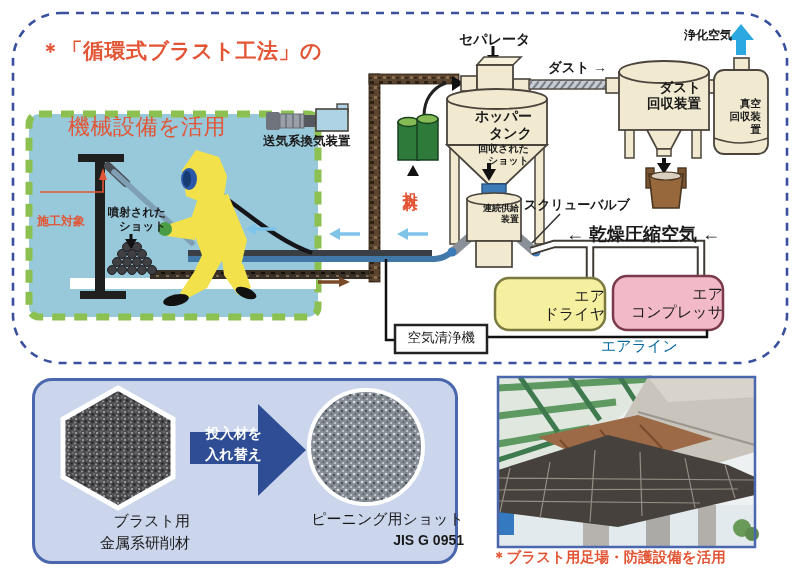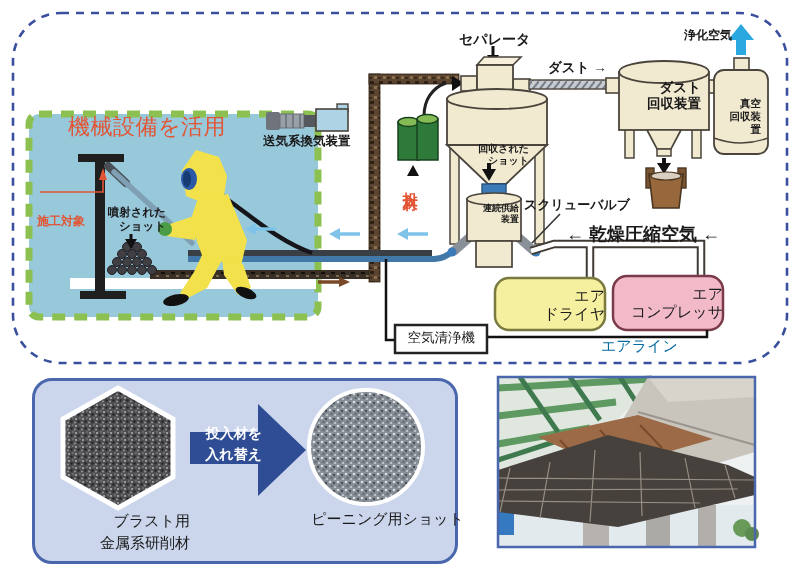--- a/index.html
+++ b/index.html
@@ -213,34 +213,37 @@
 
     <rect x="495" y="278" width="110" height="52" rx="14" fill="#f5f0a0" stroke="#7a7a40" stroke-width="2.5"></rect>
     <rect x="613" y="276" width="110" height="54" rx="14" fill="#f2bac8" stroke="#7a3a4a" stroke-width="2.5"></rect>
     <g fill="none" stroke="#111" stroke-width="2.5">
       <path d="M487,337 H707 V330"></path>
       <path d="M386,259 V340 H397"></path>
     </g>
     <rect x="395" y="325" width="92" height="28" fill="#ffffff" stroke="#222" stroke-width="2.5"></rect>
   </svg>
 
+  <div class="lbl title1 red">＊「循環式ブラスト工法」の</div>
   <div class="lbl title2 red">機械設備を活用</div>
 
   <div class="lbl red bold" style="left:37px;top:175px;font-size:12px;margin-top:39px;">施工対象</div>
   <div class="lbl ml bold" style="left:92px;top:205px;width:74px;font-size:11.5px;">噴射された
 ショット</div>
   <div class="lbl bold" style="left:263px;top:134px;font-size:12.5px;">送気系換気装置</div>
 
   <div class="lbl bold" style="left:459px;top:31px;font-size:14px;">セパレータ</div>
   <div class="lbl bold" style="left:548px;top:60px;font-size:13.5px;">ダスト →</div>
   <div class="lbl bold" style="left:684px;top:28px;font-size:12px;">浄化空気</div>
   <div class="lbl ml bold" style="left:627px;top:80px;width:74px;font-size:13.5px;">ダスト
 回収装置</div>
   <div class="lbl ml bold" style="left:721px;top:97px;width:40px;font-size:10.5px;">真空
 回収装置</div>
+  <div class="lbl ml bold" style="left:462px;top:108px;width:70px;font-size:14px;">ホッパー
+タンク</div>
   <div class="lbl ml bold" style="left:465px;top:143px;width:64px;font-size:10px;">回収された
 ショット</div>
   <div class="lbl vtext red bold" style="left:401px;top:180px;font-size:15px;">投入材</div>
   <div class="lbl ml bold" style="left:469px;top:203px;width:50px;font-size:9px;">連続供給
 装置</div>
   <div class="lbl bold" style="left:524px;top:197px;font-size:13px;">スクリューバルブ</div>
   <div class="lbl bold" style="left:566px;top:224px;font-size:18px;">← 乾燥圧縮空気 ←</div>
   <div class="lbl ml" style="left:495px;top:287px;width:110px;font-size:15px;">エア
 ドライヤ</div>
   <div class="lbl ml" style="left:613px;top:285px;width:110px;font-size:15px;">エア
@@ -305,15 +308,17 @@
 
       <rect x="498" y="377" width="257" height="170" fill="none" stroke="#4a66ad" stroke-width="2.5"></rect>
     </g>
   </svg>
 
   <div class="lbl ml" style="left:48px;top:510px;width:142px;font-size:15px;line-height:1.45;">ブラスト用
 金属系研削材</div>
   <div class="lbl ml bold" style="left:192px;top:423px;width:70px;font-size:14px;color:#ffffff;line-height:1.5;">投入材を
 入れ替え</div>
   <div class="lbl ml" style="left:268px;top:510px;width:196px;font-size:15px;">ピーニング用ショット</div>
-
+  <div class="lbl ml bold" style="left:268px;top:532px;width:196px;font-size:14px;">JIS G 0951</div>
+
+  <div class="lbl caption red">＊ブラスト用足場・防護設備を活用</div>
 
 </div>
 
 </body></html>

